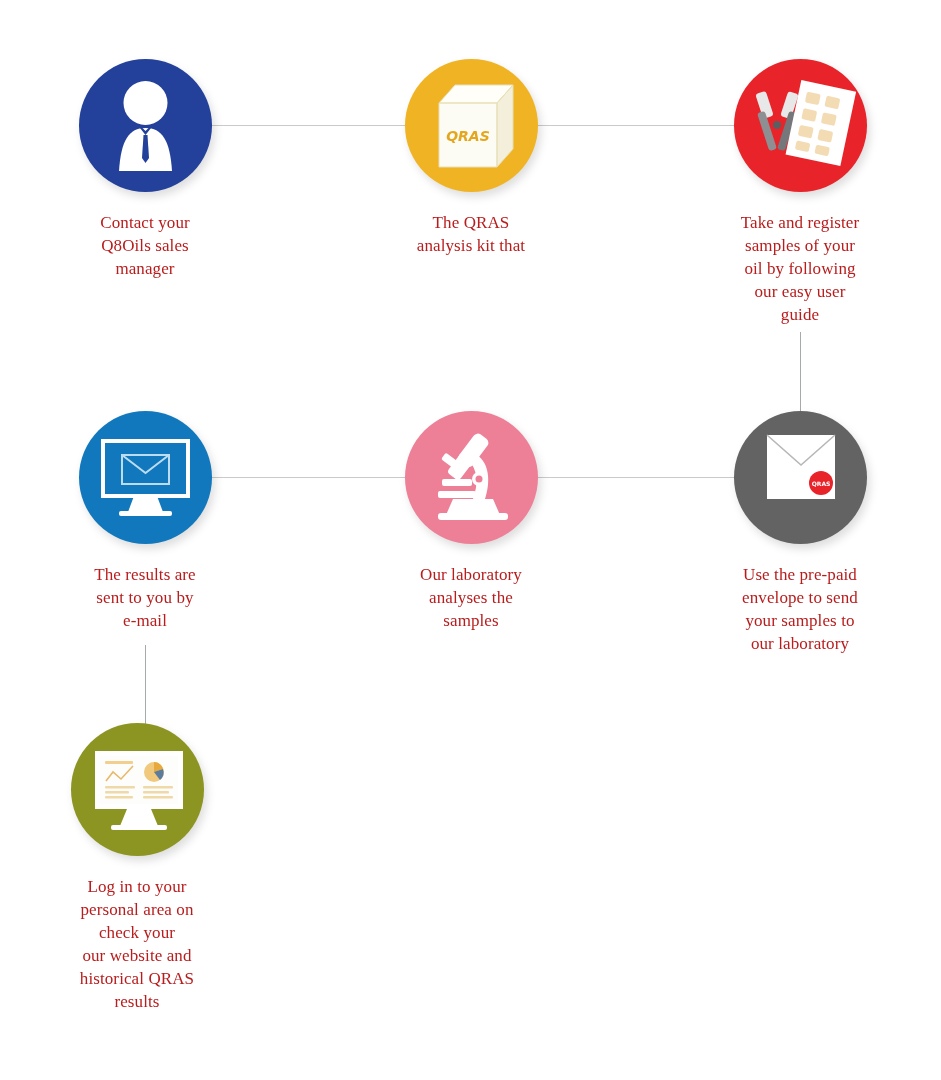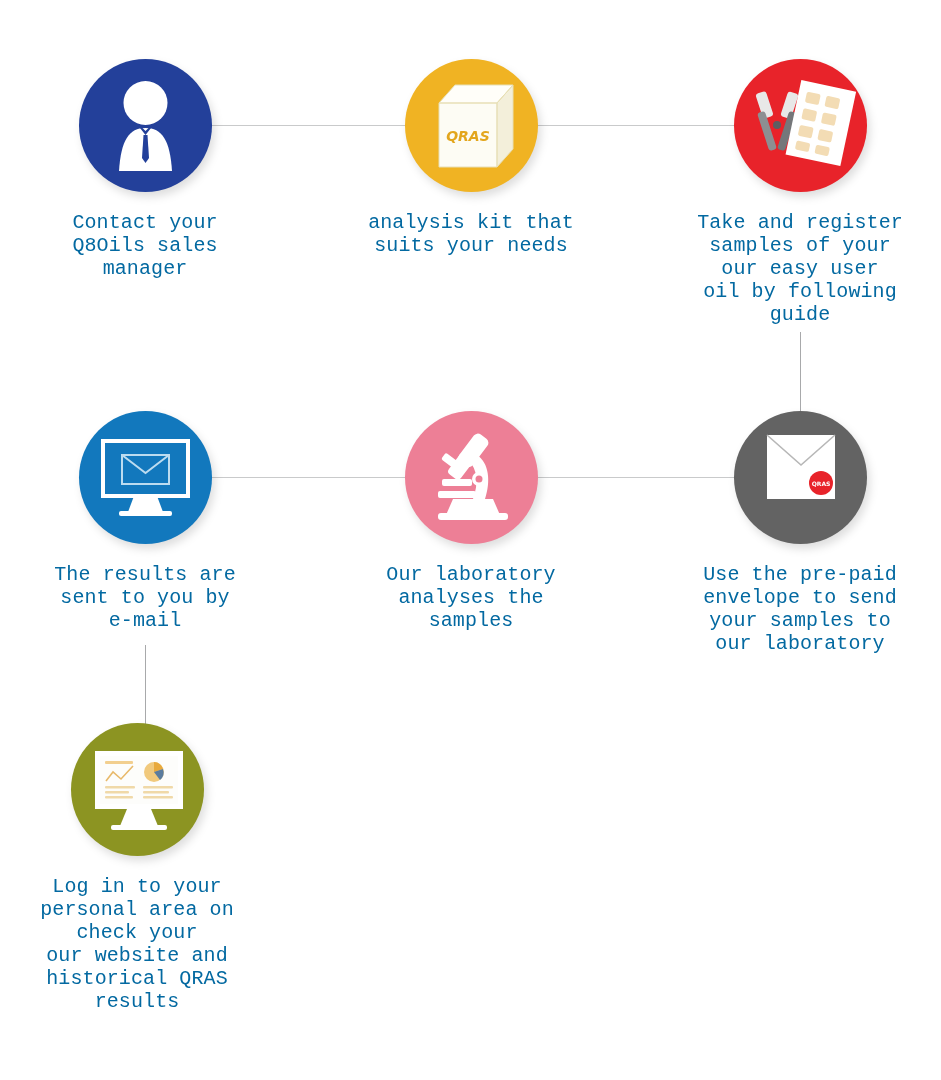--- a/index.html
+++ b/index.html
@@ -64,26 +64,26 @@
     position: absolute;
     left: 0; top: 0;
     width: 133px;
     height: 133px;
     display: flex;
     align-items: center;
     justify-content: center;
   }
   .caption {
     margin-top: 19px;
-    font-size: 20px;
+    font-size: 17px;
     line-height: 23px;
-    color: #0369a1;
+    color: #b91c1c;
     font-weight: 300;
     letter-spacing: 0.1px;
-    font-family: Liberation Mono, monospace;
+    font-family: Liberation Serif, serif;
   }
   .caption span {
     display: block;
     white-space: nowrap;
   }
 </style>
 </head>
 <body>
 
 <div id="canvas">
@@ -125,22 +125,22 @@
           <polygon points="34,44 50,26 108,26 92,44" fill="#fffef9"></polygon>
           <polygon points="92,44 108,26 108,90 92,108" fill="#f3efda"></polygon>
           <polygon points="34,44 34,108 92,108 92,44" fill="none" stroke="#e7dfb6" stroke-width="1"></polygon>
           <polygon points="34,44 50,26 108,26 92,44" fill="none" stroke="#e7dfb6" stroke-width="1"></polygon>
           <polygon points="92,44 108,26 108,90 92,108" fill="none" stroke="#e7dfb6" stroke-width="1"></polygon>
           <text x="63" y="82" text-anchor="middle" font-family="'DejaVu Sans','Liberation Sans',sans-serif" font-size="14" font-style="italic" font-weight="bold" fill="#e3a61d">QRAS</text>
         </svg>
       </div>
     </div>
     <div class="caption">
+      <span>The QRAS</span>
       <span>analysis kit that</span>
-      <span>suits your needs</span>
     </div>
   </div>
 
   <div class="step" style="left:685px; top:59px;">
     <div class="circle-wrap">
       <div class="circle-shadow"></div>
       <div class="circle" style="background:#e8232a;"></div>
       <div class="icon-layer">
         <svg width="133" height="133" viewBox="0 0 133 133" aria-hidden="true">
           <g>
@@ -162,22 +162,22 @@
               <rect x="66" y="86" width="14" height="9" rx="2"></rect>
               <rect x="86" y="86" width="14" height="9" rx="2"></rect>
             </g>
           </g>
         </svg>
       </div>
     </div>
     <div class="caption">
       <span>Take and register</span>
       <span>samples of your</span>
+      <span>oil by following</span>
       <span>our easy user</span>
-      <span>oil by following</span>
       <span>guide</span>
     </div>
   </div>
 
   <div class="step" style="left:30px; top:411px;">
     <div class="circle-wrap">
       <div class="circle-shadow"></div>
       <div class="circle" style="background:#1278bd;"></div>
       <div class="icon-layer">
         <svg width="133" height="133" viewBox="0 0 133 133" aria-hidden="true">

